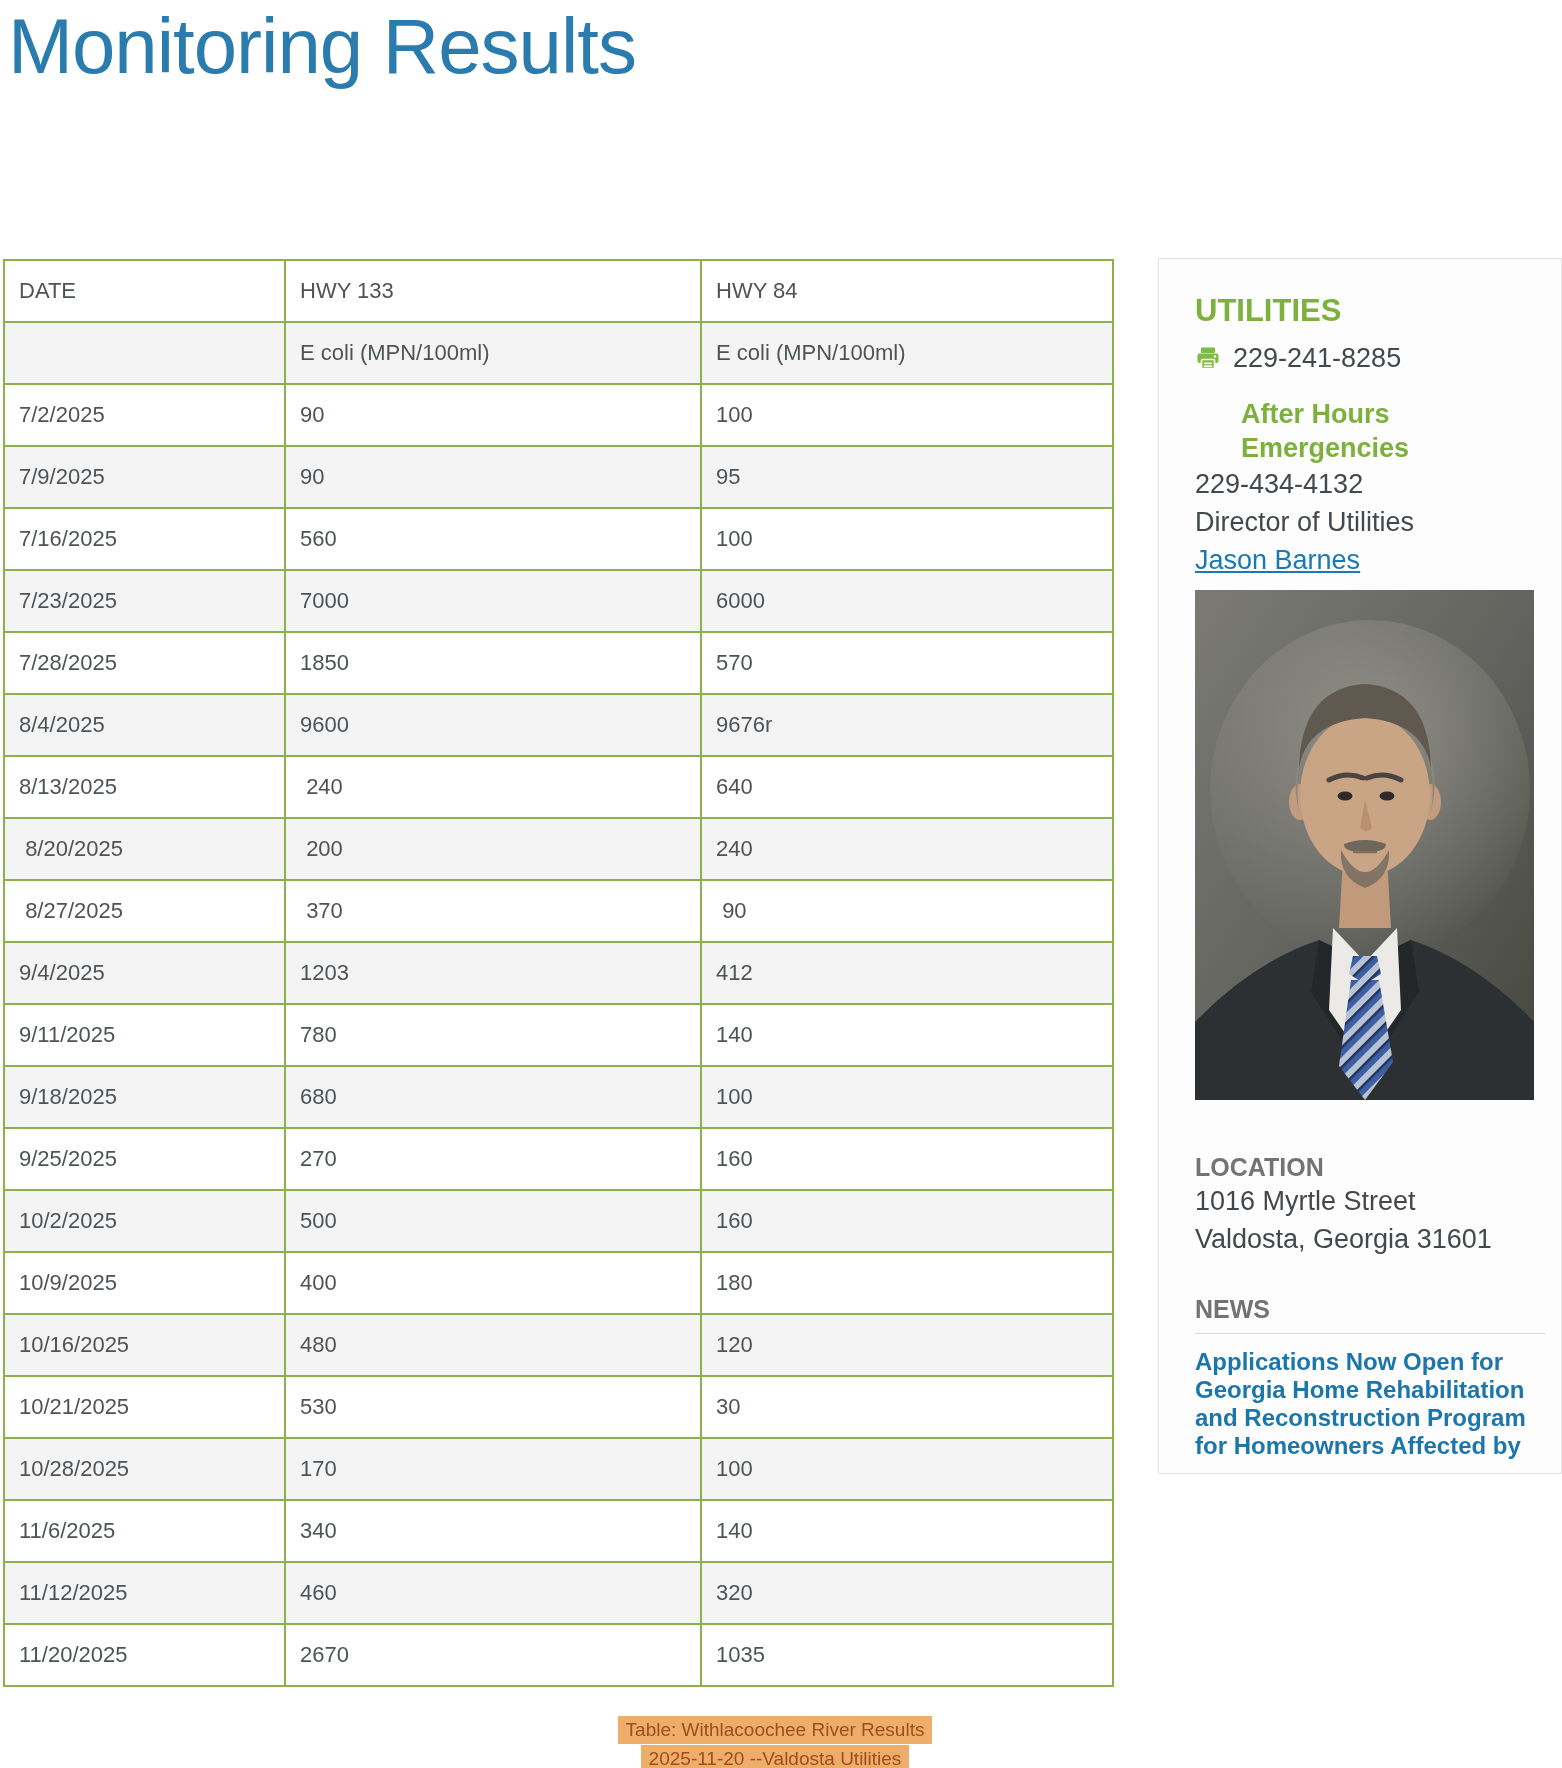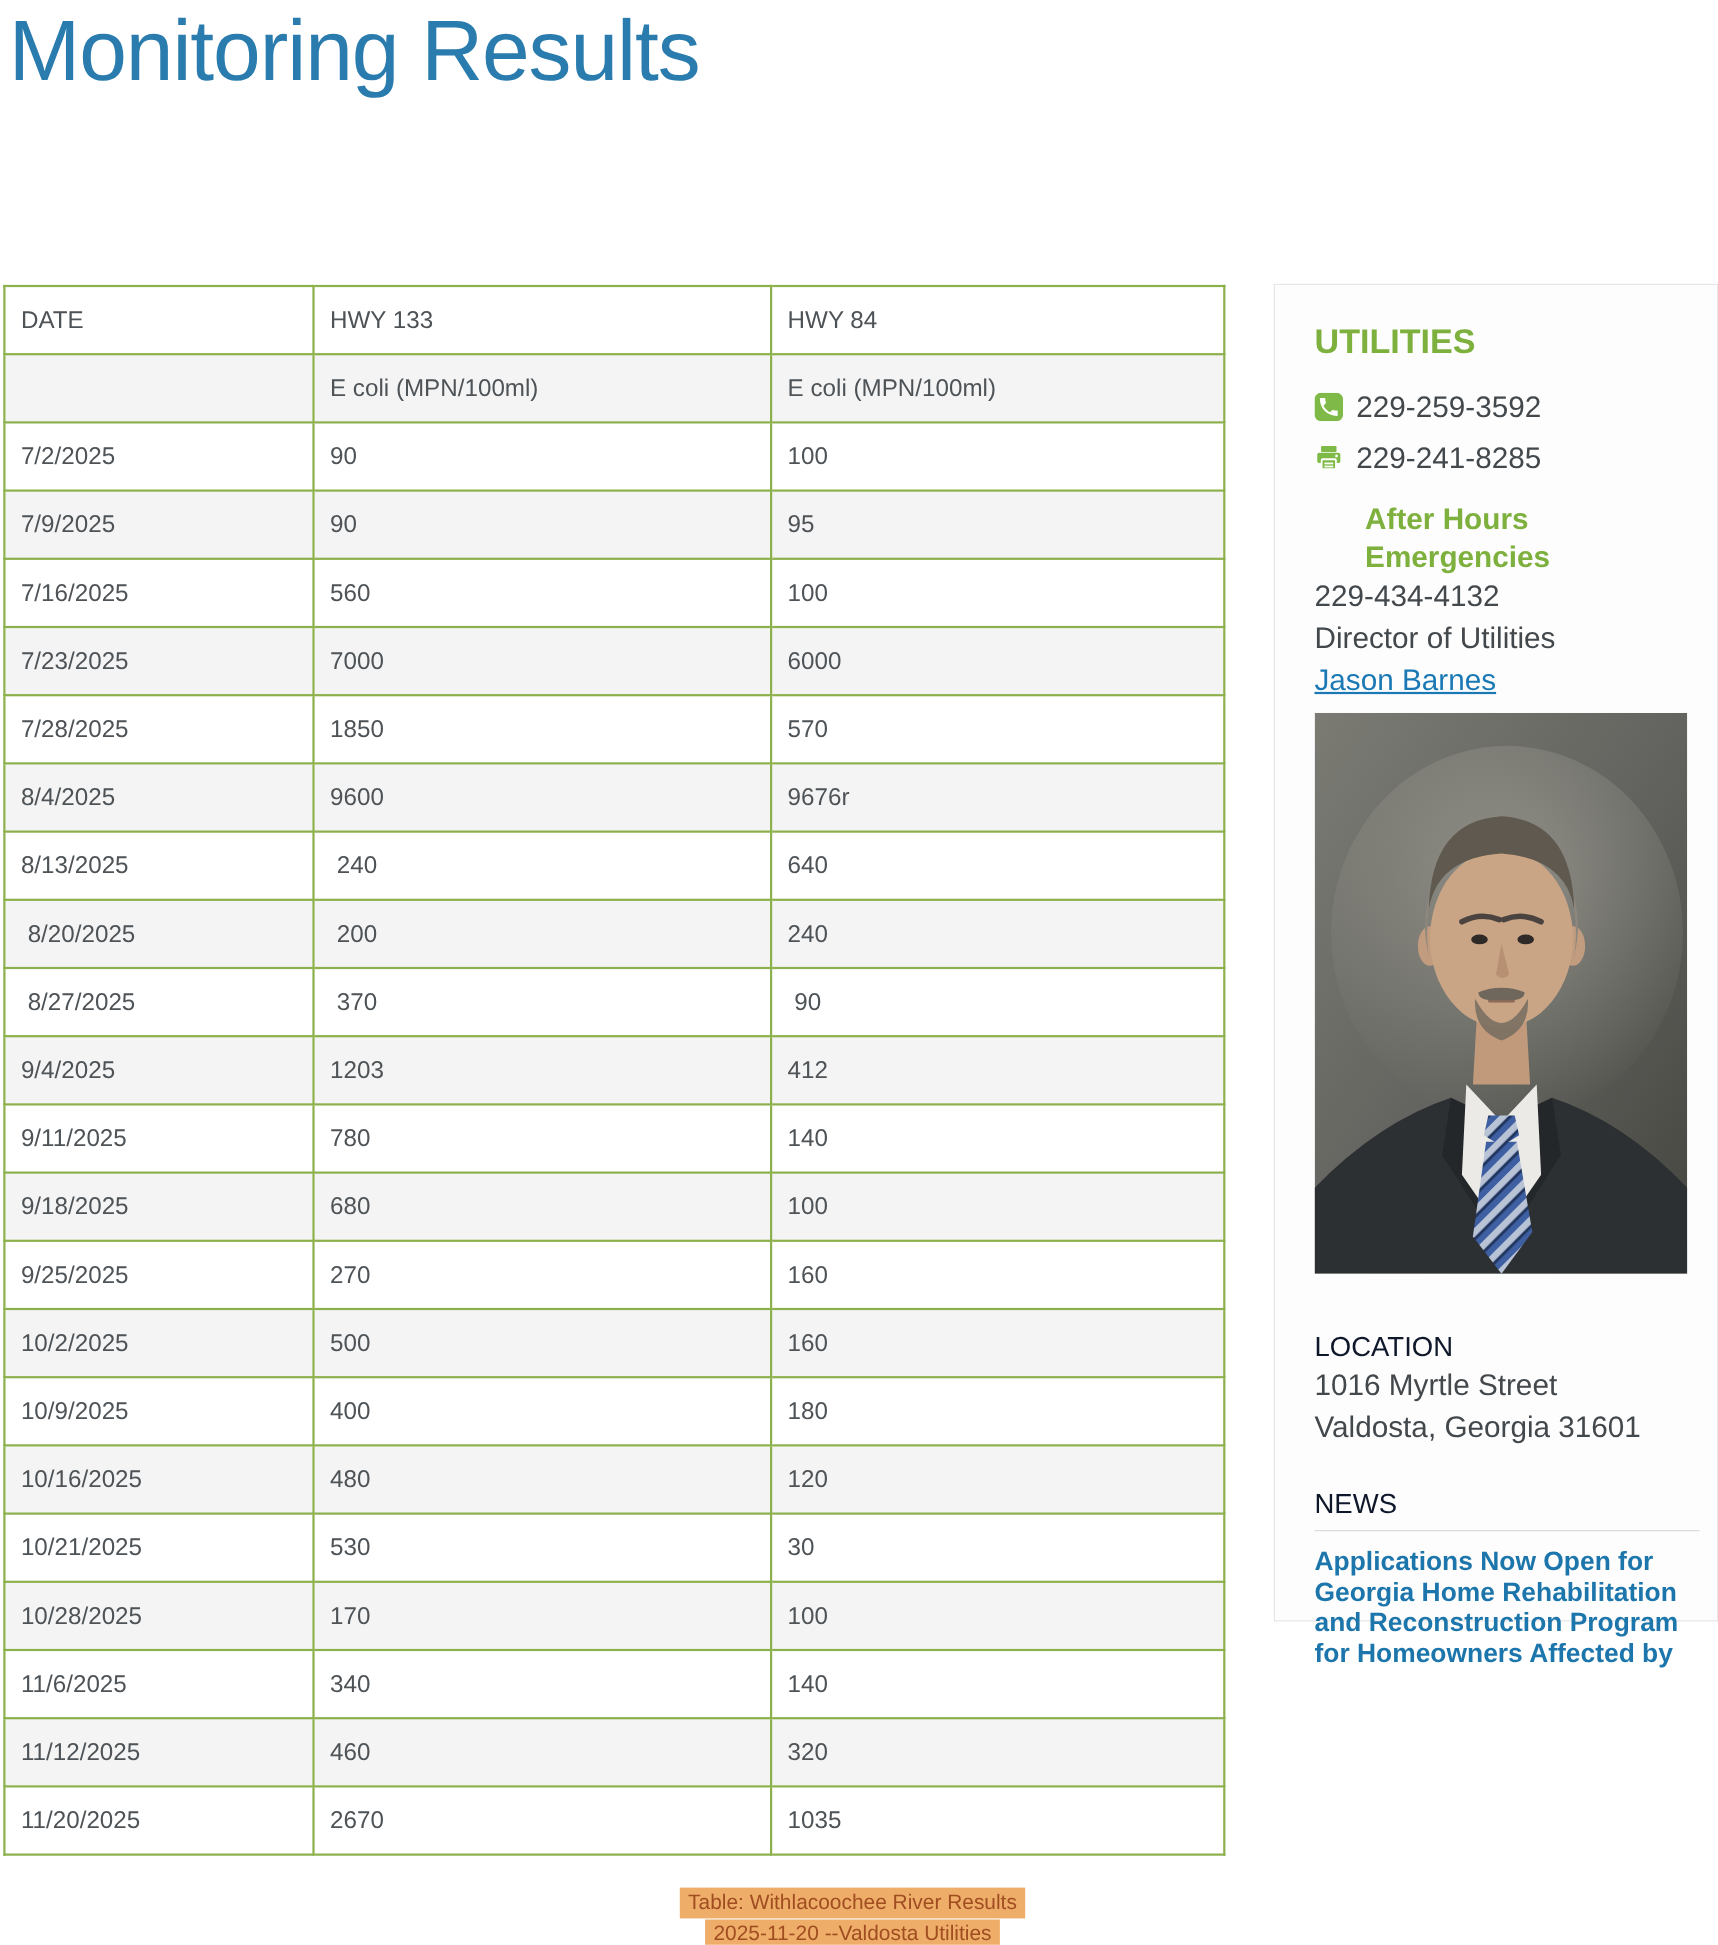--- a/index.html
+++ b/index.html
@@ -98,21 +98,21 @@
   }
   .plain-line{line-height:38px;}
   a.director-link{
     display:inline-block;
     color:#1a79b5;text-decoration:underline;
     line-height:38px;
   }
   .photo{width:339px;height:510px;margin-top:11px;overflow:hidden;}
   .photo svg{display:block;}
   .card h3{
-    font-size:25px;font-weight:400;color:#0f172a;
+    font-size:25px;font-weight:700;color:#737373;
     line-height:30px;
   }
   .loc-heading{margin-top:52px;}
   .news-heading{margin-top:36px;}
   .news-rule{border-top:1px solid #d9d9d9;margin-top:9px;}
   .news-item{margin-top:14px;margin-bottom:22px;}
   a.news-title{
     display:block;
     font-size:24px;font-weight:700;
     line-height:28px;
@@ -257,29 +257,20 @@
 </table>
 
 <div class="table-caption">
   <span class="cap-line">Table: Withlacoochee River Results</span><br>
   <span class="cap-line">2025-11-20 --Valdosta Utilities</span>
 </div>
 
 <aside class="card">
   <h2>UTILITIES</h2>
 
-  <div class="contact-row first">
-    <span class="icon">
-      <svg width="26" height="26" viewBox="0 0 26 26">
-        <rect width="26" height="26" rx="6" fill="#7fb947"></rect>
-        <path transform="translate(2.2,2.2) scale(0.9)" fill="#ffffff" d="M6.62 10.79c1.44 2.83 3.76 5.14 6.59 6.59l2.2-2.21c.27-.27.67-.36 1.02-.24 1.12.37 2.33.57 3.57.57.55 0 1 .45 1 1V20c0 .55-.45 1-1 1-9.39 0-17-7.61-17-17 0-.55.45-1 1-1h3.5c.55 0 1 .45 1 1 0 1.25.2 2.45.57 3.57.11.35.03.74-.25 1.02l-2.2 2.2z"></path>
-      </svg>
-    </span>
-    <a>229-259-3592</a>
-  </div>
 
   <div class="contact-row">
     <span class="icon">
       <svg width="26" height="26" viewBox="0 0 26 26">
         <rect x="6" y="2.5" width="14" height="5.5" rx="1" fill="#7fb947"></rect>
         <rect x="2.5" y="8.5" width="21" height="9.5" rx="2" fill="#7fb947"></rect>
         <circle cx="20" cy="11.5" r="1.3" fill="#ffffff"></circle>
         <rect x="6.5" y="14.5" width="13" height="9" rx="1" fill="#7fb947" stroke="#ffffff" stroke-width="1.6"></rect>
         <rect x="9" y="17.5" width="8" height="1.6" fill="#ffffff"></rect>
         <rect x="9" y="20.3" width="8" height="1.6" fill="#ffffff"></rect>

